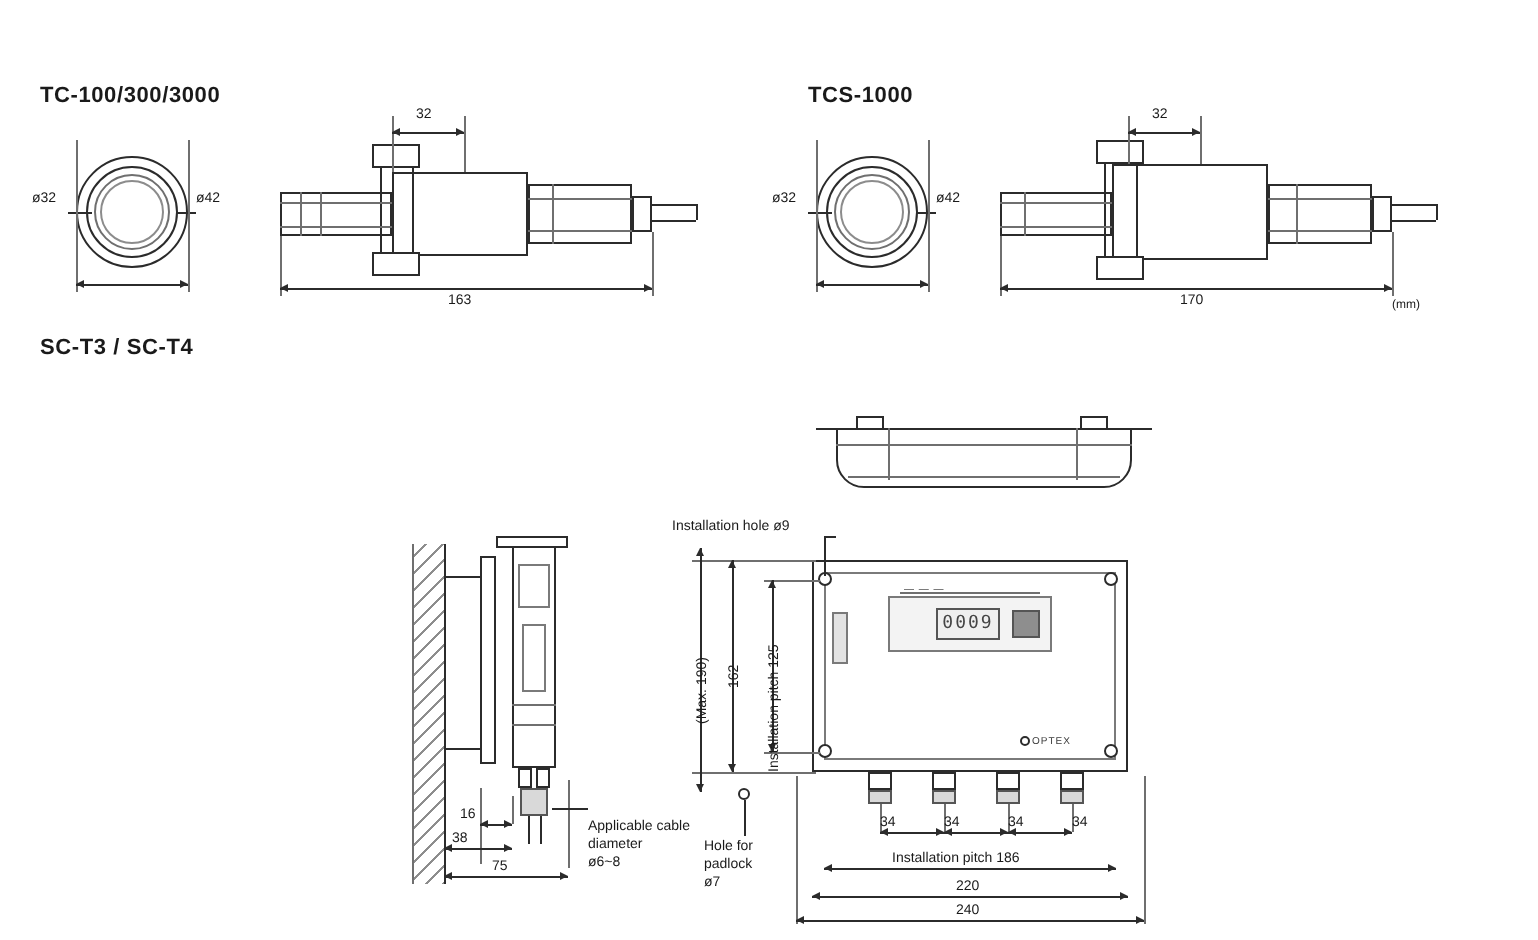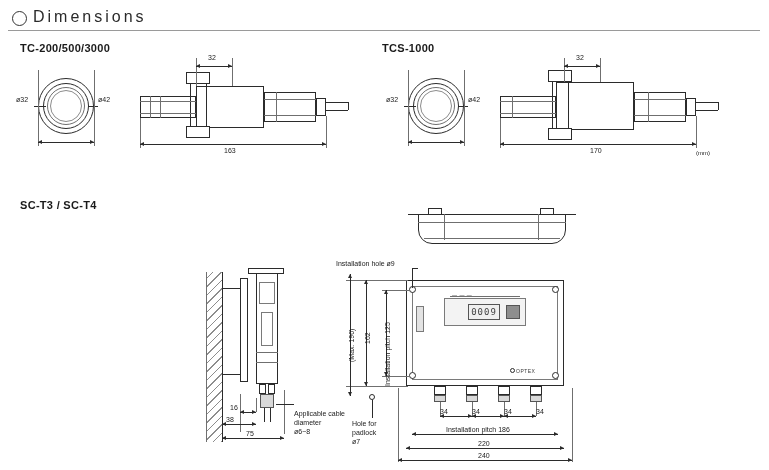--- a/index.html
+++ b/index.html
@@ -26,22 +26,22 @@
     border:1.6px solid #333; border-radius:50%;
   }
   .hdr .title {
     position:absolute; left:33px; top:4px;
     font-size:16px; letter-spacing:3px; color:#2a2a2a;
   }
 
   
   .sect-title { position:absolute; font-size:11px; font-weight:bold; color:#1a1a1a; letter-spacing:.3px; }
   #t-tc   { left:20px;  top:42px; }
-  #t-tcs  { left:382px; top:42px; }
-  #t-sc   { left:20px;  top:199px; }
+  #t-tcs  { left:404px; top:42px; }
+  #t-sc   { left:20px;  top:168px; }
 
   
   .ln { position:absolute; background:#2b2b2b; }
   .h  { height:1px; }
   .v  { width:1px; }
   .thin { background:#6f6f6f; }
   .box { position:absolute; border:1px solid #2b2b2b; box-sizing:border-box; background:#fff; }
   .box-thin { position:absolute; border:1px solid #7a7a7a; box-sizing:border-box; background:#fff; }
   .lbl { position:absolute; font-size:7px; color:#1a1a1a; white-space:nowrap; }
   .lbl.sm { font-size:6px; }
@@ -81,27 +81,22 @@
     font-family:"DejaVu Sans Mono", monospace; font-size:9px; color:#444;
     display:flex; align-items:center; justify-content:center; letter-spacing:1px;
   }
   .brand { position:absolute; font-size:5px; color:#3b3b3b; letter-spacing:.5px; }
 </style>
 </head>
 <body>
 
 <div class="page">
 
-  <div class="hdr">
-    <div class="circ"></div>
-    <div class="title">Dimensions</div>
-    <div class="rule"></div>
-  </div>
-
-  <div class="sect-title" id="t-tc">TC-200/500/3000</div>
+
+  <div class="sect-title" id="t-tc">TC-100/300/3000</div>
   <div class="sect-title" id="t-tcs">TCS-1000</div>
   <div class="sect-title" id="t-sc">SC-T3 / SC-T4</div>
 
   <div>
 
     <div class="circle" style="left:38px; top:78px; width:56px; height:56px;"></div>
     <div class="circle" style="left:43px; top:83px; width:46px; height:46px;"></div>
     <div class="circle" style="left:47px; top:87px; width:38px; height:38px; border-color:#6f6f6f;"></div>
     <div class="circle" style="left:50px; top:90px; width:32px; height:32px; border-color:#8c8c8c;"></div>
 

